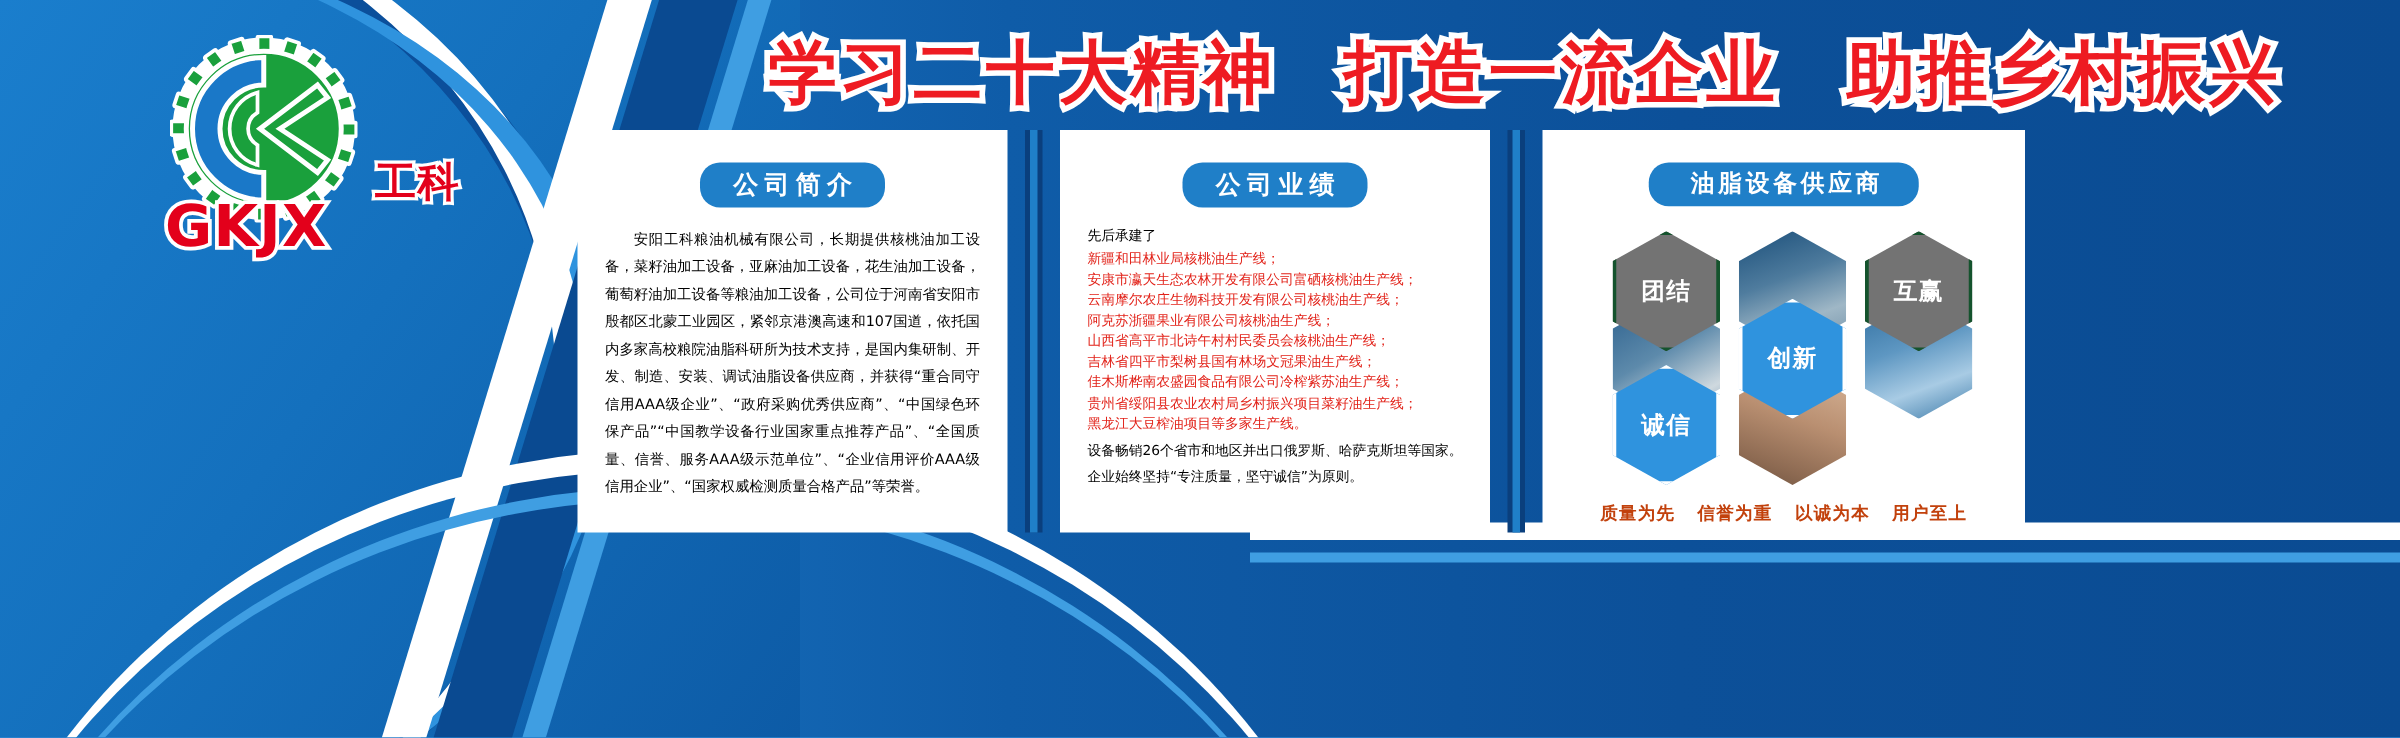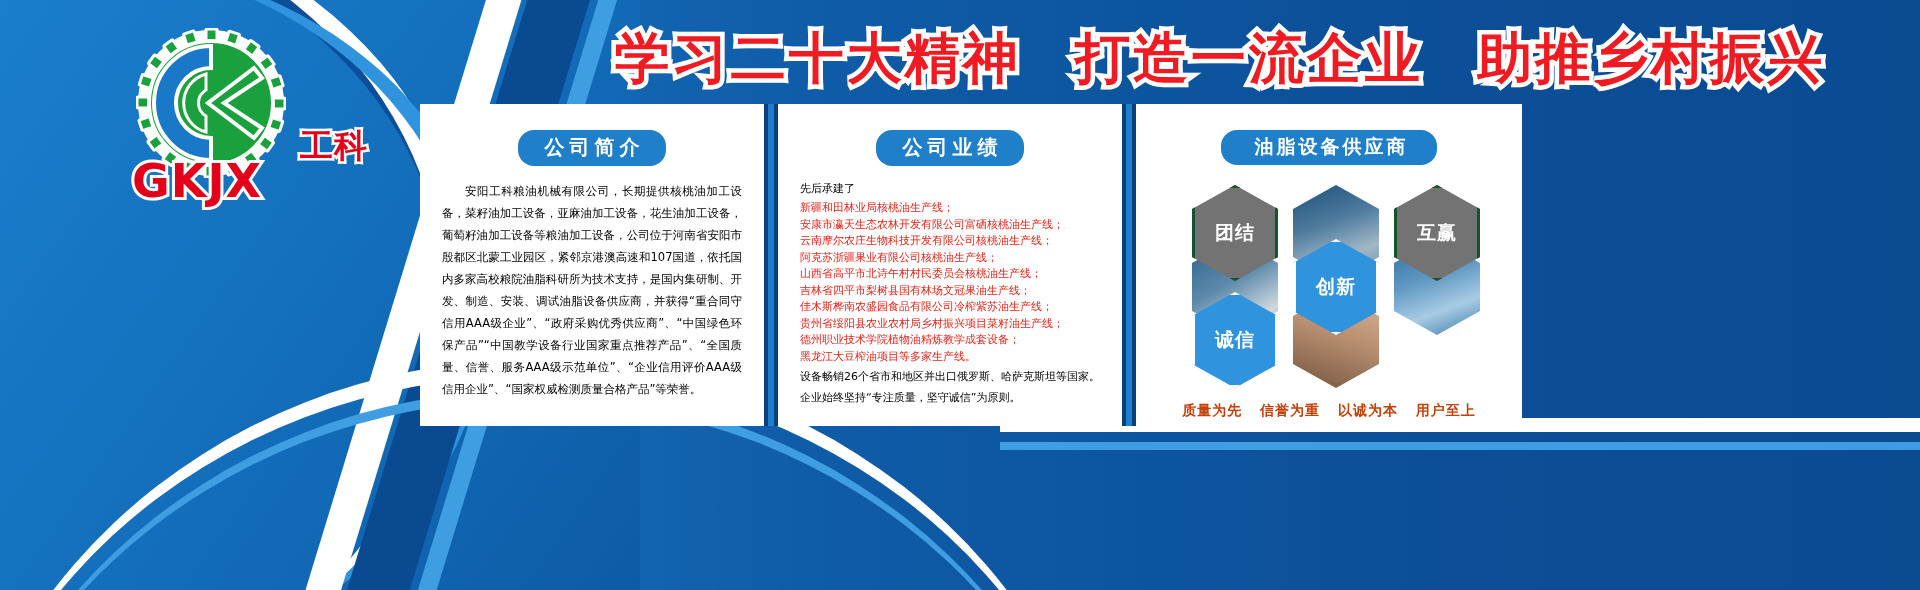--- a/index.html
+++ b/index.html
@@ -124,23 +124,23 @@
     color: #ee1b22;
     -webkit-text-stroke: 9px #ffffff;
     paint-order: stroke fill;
     white-space: nowrap;
     z-index: 20;
   }
   #headline span { margin: 0 16px; }
 
   
   #panels {
-    position: absolute; left: 420px; top: 104px;
+    position: absolute; left: 448px; top: 104px;
     width: 1452px; height: 322px;
-    display: flex; 
+    display: flex; gap: 14px;
     z-index: 15;
   }
   .panel {
     background: #ffffff;
     position: relative;
     padding: 16px 22px 10px 22px;
   }
   .p1 { width: 344px; }
   .p2 { width: 344px; }
   .p3 { width: 386px; }
@@ -311,21 +311,20 @@
       <div class="panel-title">公司业绩</div>
       <div class="ach-lead">先后承建了</div>
       <div class="ach-item">新疆和田林业局核桃油生产线；</div>
       <div class="ach-item">安康市瀛天生态农林开发有限公司富硒核桃油生产线；</div>
       <div class="ach-item">云南摩尔农庄生物科技开发有限公司核桃油生产线；</div>
       <div class="ach-item">阿克苏浙疆果业有限公司核桃油生产线；</div>
       <div class="ach-item">山西省高平市北诗午村村民委员会核桃油生产线；</div>
       <div class="ach-item">吉林省四平市梨树县国有林场文冠果油生产线；</div>
       <div class="ach-item">佳木斯桦南农盛园食品有限公司冷榨紫苏油生产线；</div>
       <div class="ach-item">贵州省绥阳县农业农村局乡村振兴项目菜籽油生产线；</div>
-      <div class="ach-item">德州职业技术学院植物油精炼教学成套设备；</div>
       <div class="ach-item">黑龙江大豆榨油项目等多家生产线。</div>
       <div class="ach-foot">设备畅销26个省市和地区并出口俄罗斯、哈萨克斯坦等国家。</div>
       <div class="ach-foot">企业始终坚持“专注质量，坚守诚信”为原则。</div>
     </div>
 
     <div class="gap"></div>
 
     <div class="panel p3">
       <div class="panel-title">油脂设备供应商</div>
 

